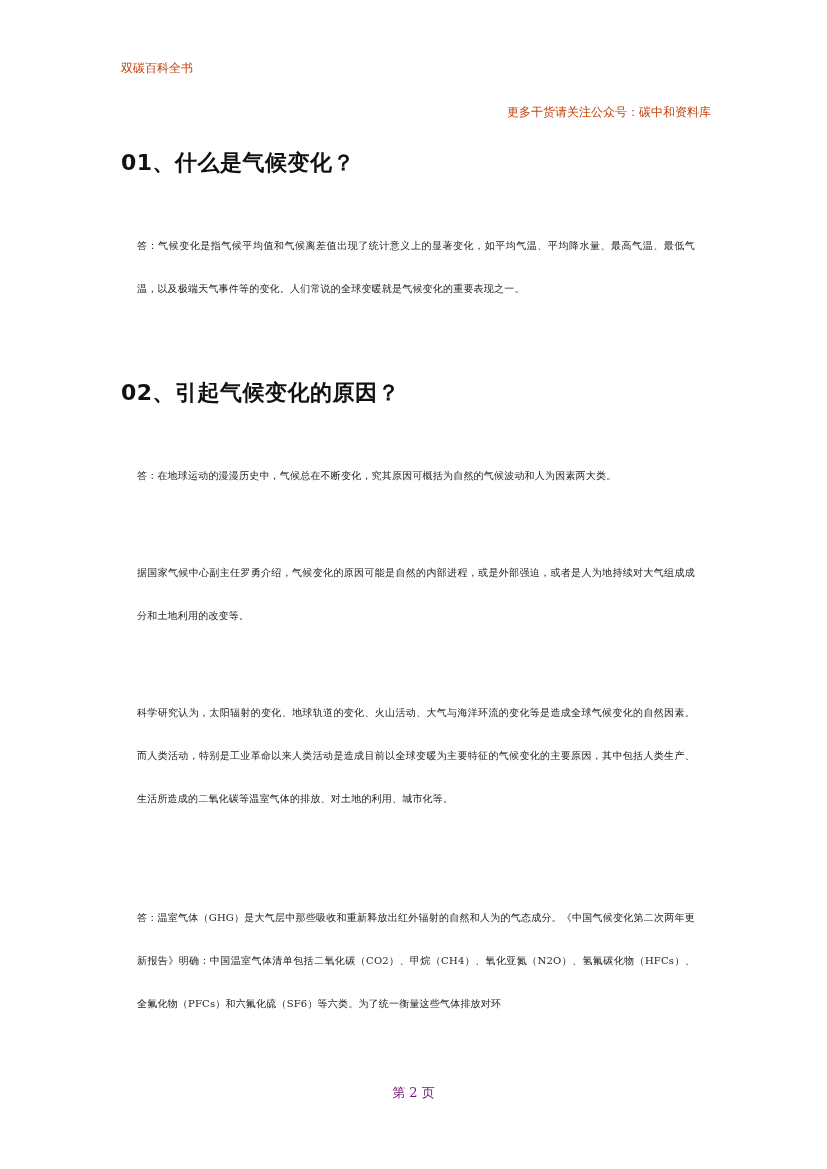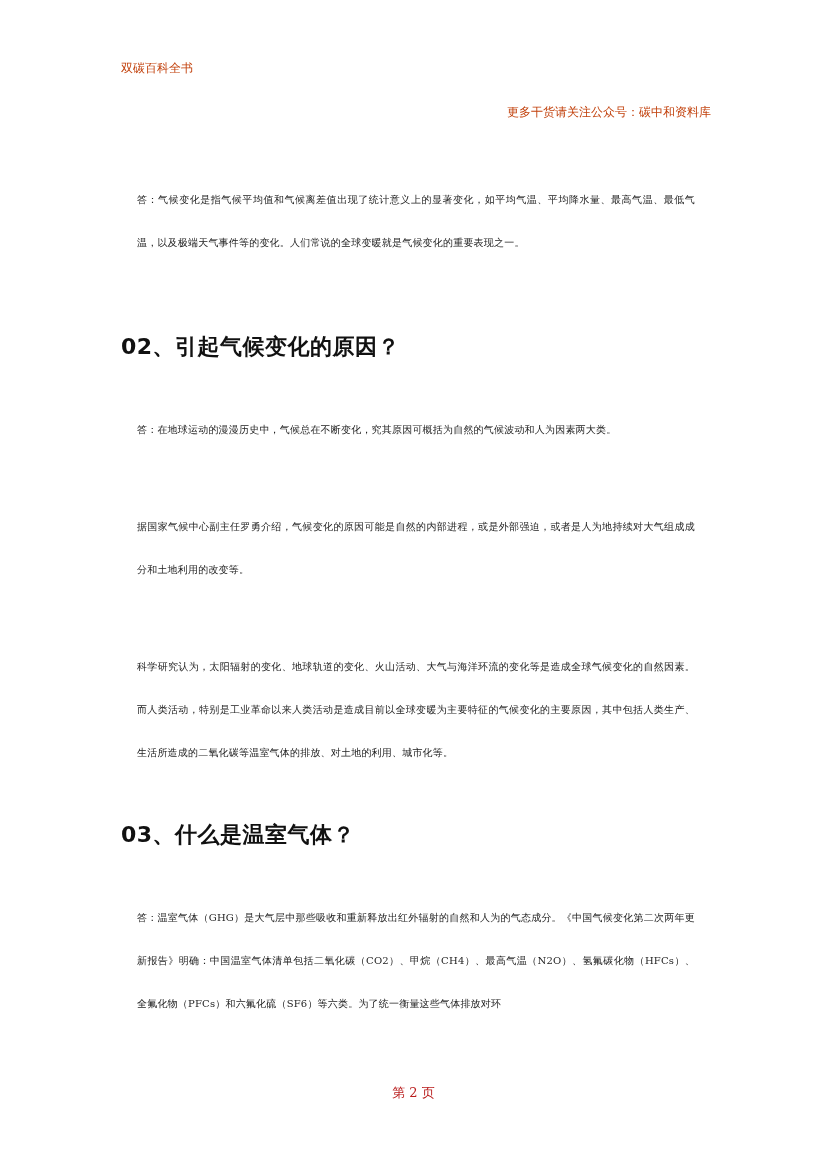--- a/index.html
+++ b/index.html
@@ -10,43 +10,43 @@
     .page-header .left { position: absolute; left: 0; top: 0; }
     .page-header .right { position: absolute; right: 0; top: 0; margin-top: 44px; }
     .content { position: absolute; top: 140px; left: 121px; width: 590px; }
     .heading { font-family: "DejaVu Sans", "Liberation Sans", sans-serif; font-weight: bold;
                font-size: 22px; color: #111; margin: 0; height: 46px; line-height: 46px; letter-spacing: 0.5px; }
     .para { font-size: 10px; line-height: 43px; margin: 16px; color: #222; letter-spacing: 0.2px;
             text-align: justify; }
     .gap-h { height: 22px; }
     .gap-p { height: 22px; }
     .page-footer { position: absolute; top: 1084px; left: 0; width: 827px; text-align: center;
-                   font-size: 13px; color: #b91c1c; }
+                   font-size: 13px; color: #701a75; }
   </style>
 </head>
 <body>
 
 <div class="page-header">
   <span class="left">双碳百科全书</span>
   <span class="right">更多干货请关注公众号：碳中和资料库</span>
 </div>
 
 <div class="content">
+  <h2 class="heading">01、什么是气候变化？</h2>
   <div class="gap-h"></div>
   <p class="para">答：气候变化是指气候平均值和气候离差值出现了统计意义上的显著变化，如平均气温、平均降水量、最高气温、最低气温，以及极端天气事件等的变化。人们常说的全球变暖就是气候变化的重要表现之一。</p>
   <div class="gap-p"></div>
   <div class="gap-h"></div>
 
   <h2 class="heading">02、引起气候变化的原因？</h2>
   <div class="gap-h"></div>
   <p class="para">答：在地球运动的漫漫历史中，气候总在不断变化，究其原因可概括为自然的气候波动和人为因素两大类。</p>
   <div class="gap-p"></div>
   <p class="para">据国家气候中心副主任罗勇介绍，气候变化的原因可能是自然的内部进程，或是外部强迫，或者是人为地持续对大气组成成分和土地利用的改变等。</p>
   <div class="gap-p"></div>
   <p class="para">科学研究认为，太阳辐射的变化、地球轨道的变化、火山活动、大气与海洋环流的变化等是造成全球气候变化的自然因素。而人类活动，特别是工业革命以来人类活动是造成目前以全球变暖为主要特征的气候变化的主要原因，其中包括人类生产、生活所造成的二氧化碳等温室气体的排放、对土地的利用、城市化等。</p>
   <div class="gap-h"></div>
 
-  <h2 class="heading">03、什么是温室气体？</h2>
   <div class="gap-h"></div>
-  <p class="para">答：温室气体（GHG）是大气层中那些吸收和重新释放出红外辐射的自然和人为的气态成分。《中国气候变化第二次两年更新报告》明确：中国温室气体清单包括二氧化碳（CO2）、甲烷（CH4）、最高气温（N2O）、氢氟碳化物（HFCs）、全氟化物（PFCs）和六氟化硫（SF6）等六类。为了统一衡量这些气体排放对环</p>
+  <p class="para">答：温室气体（GHG）是大气层中那些吸收和重新释放出红外辐射的自然和人为的气态成分。《中国气候变化第二次两年更新报告》明确：中国温室气体清单包括二氧化碳（CO2）、甲烷（CH4）、氧化亚氮（N2O）、氢氟碳化物（HFCs）、全氟化物（PFCs）和六氟化硫（SF6）等六类。为了统一衡量这些气体排放对环</p>
 </div>
 
 <div class="page-footer">第 2 页</div>
 
 </body></html>

